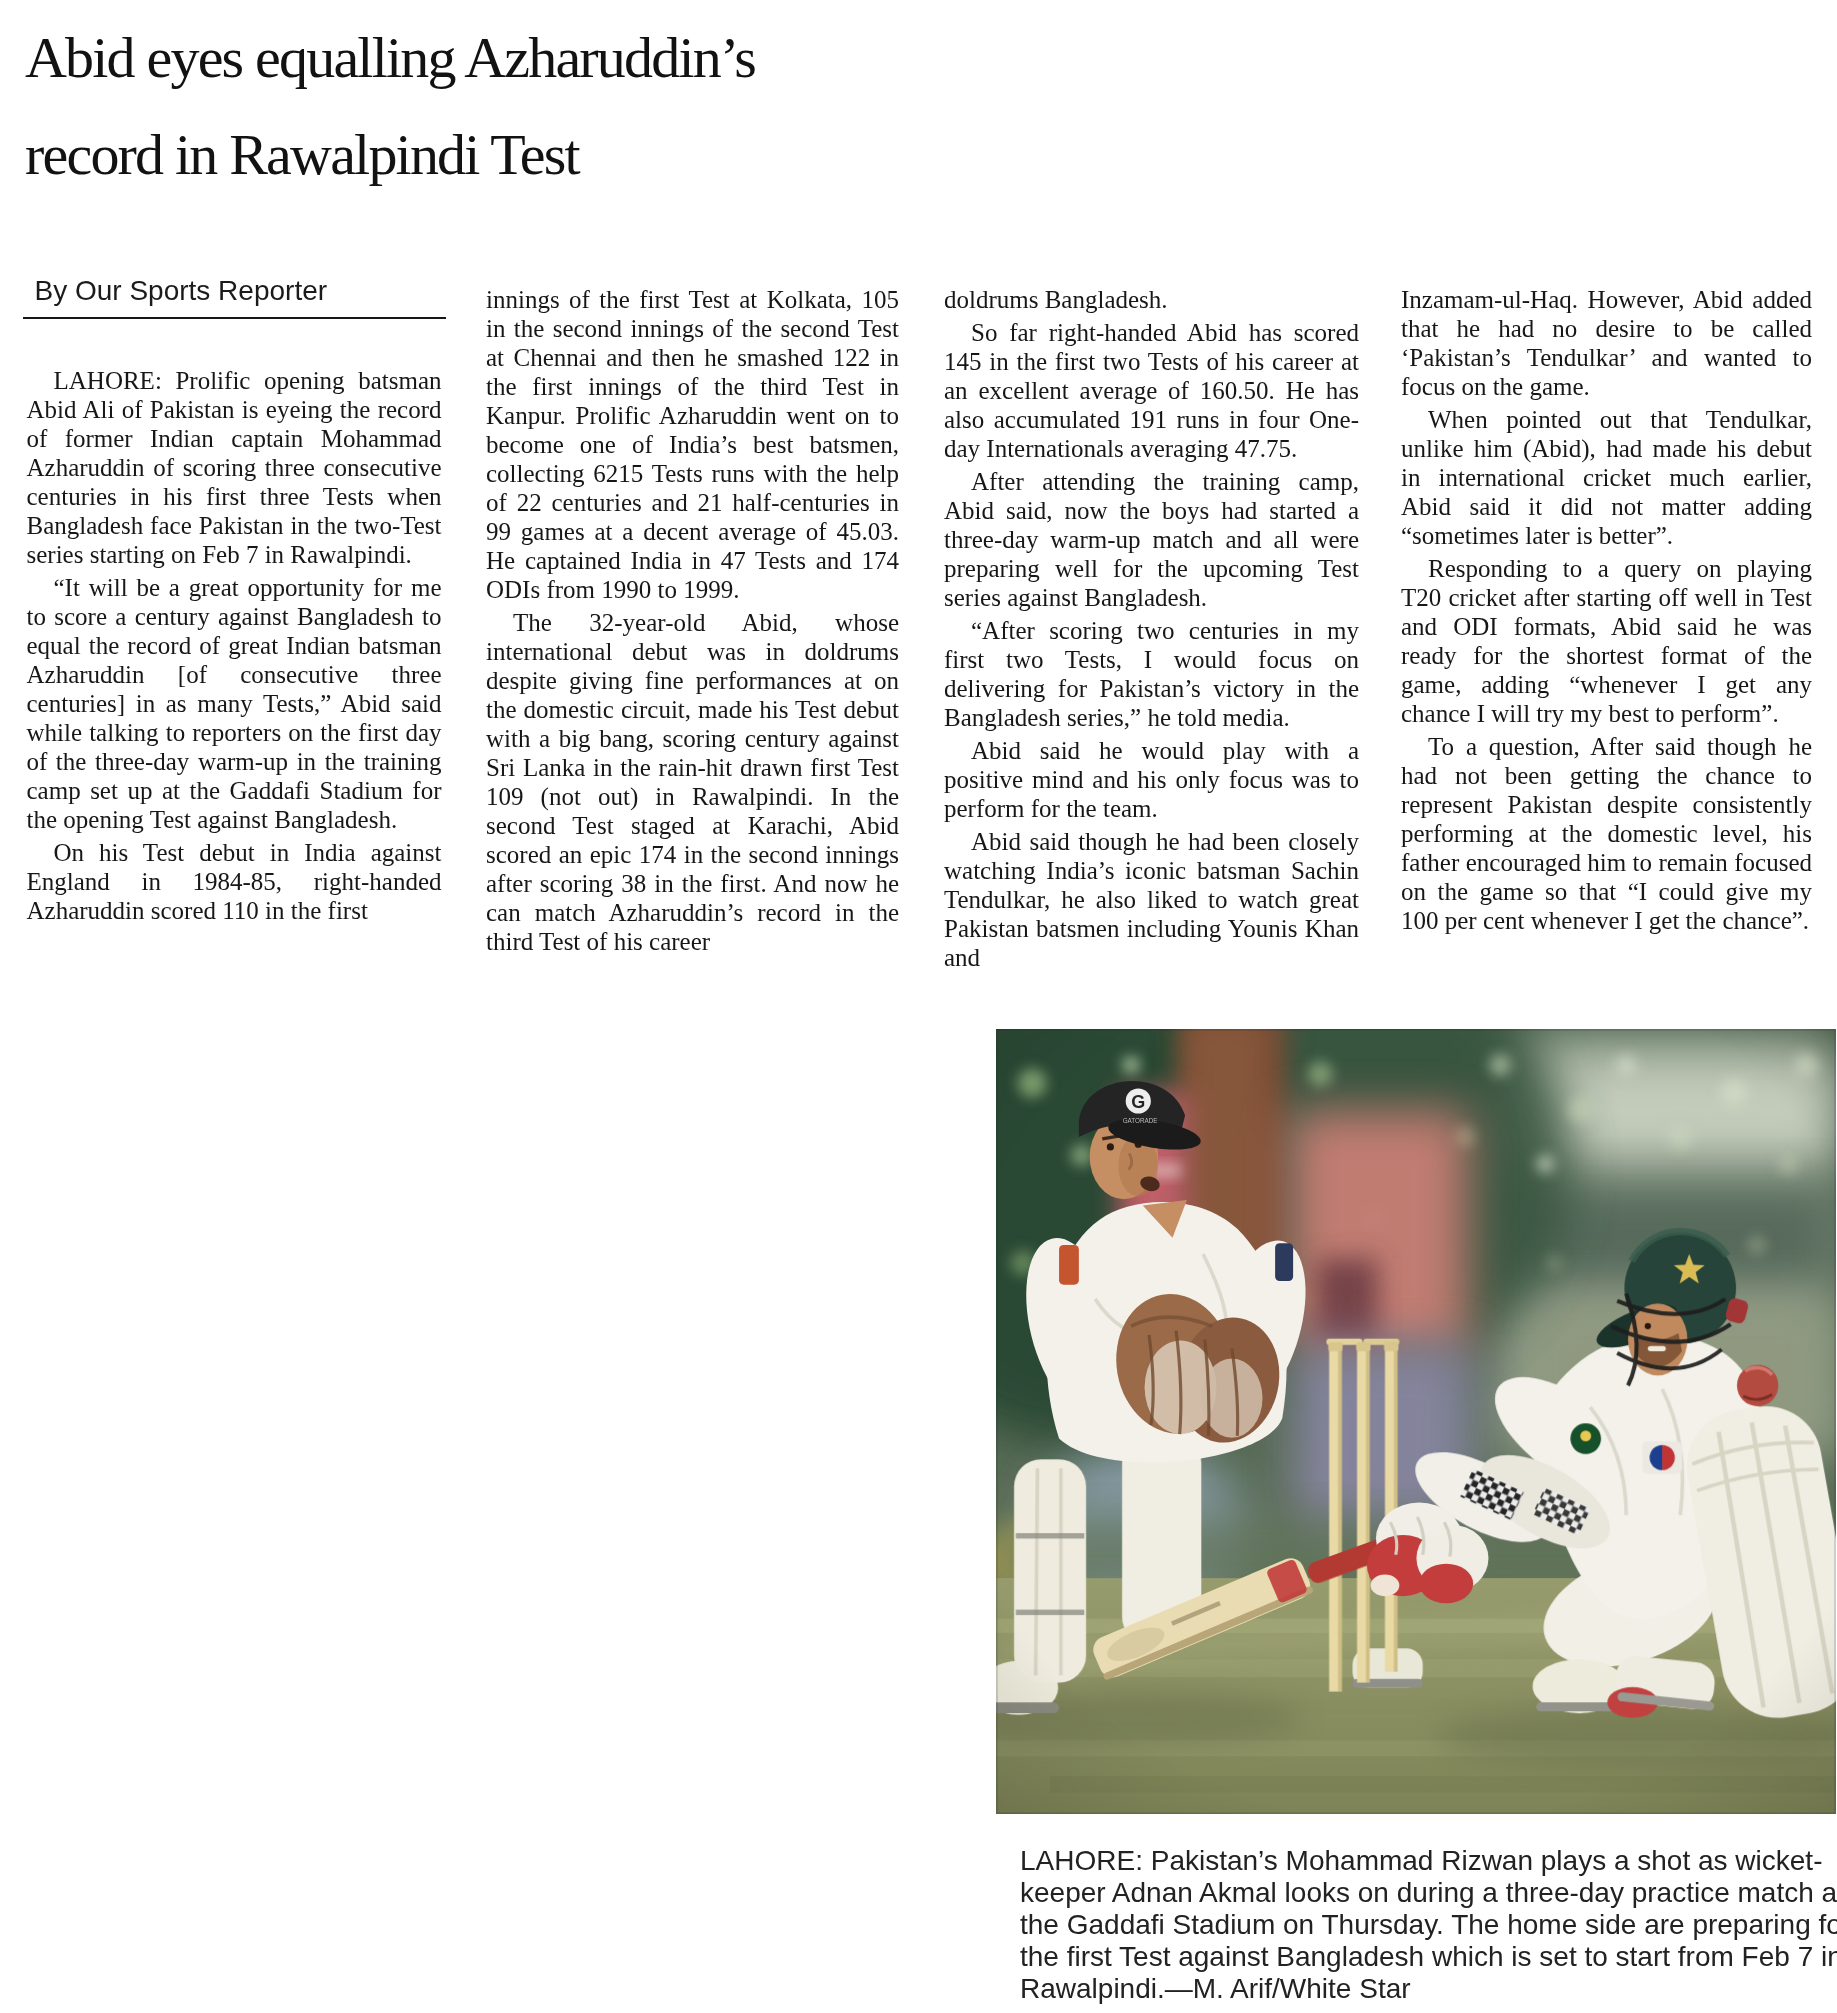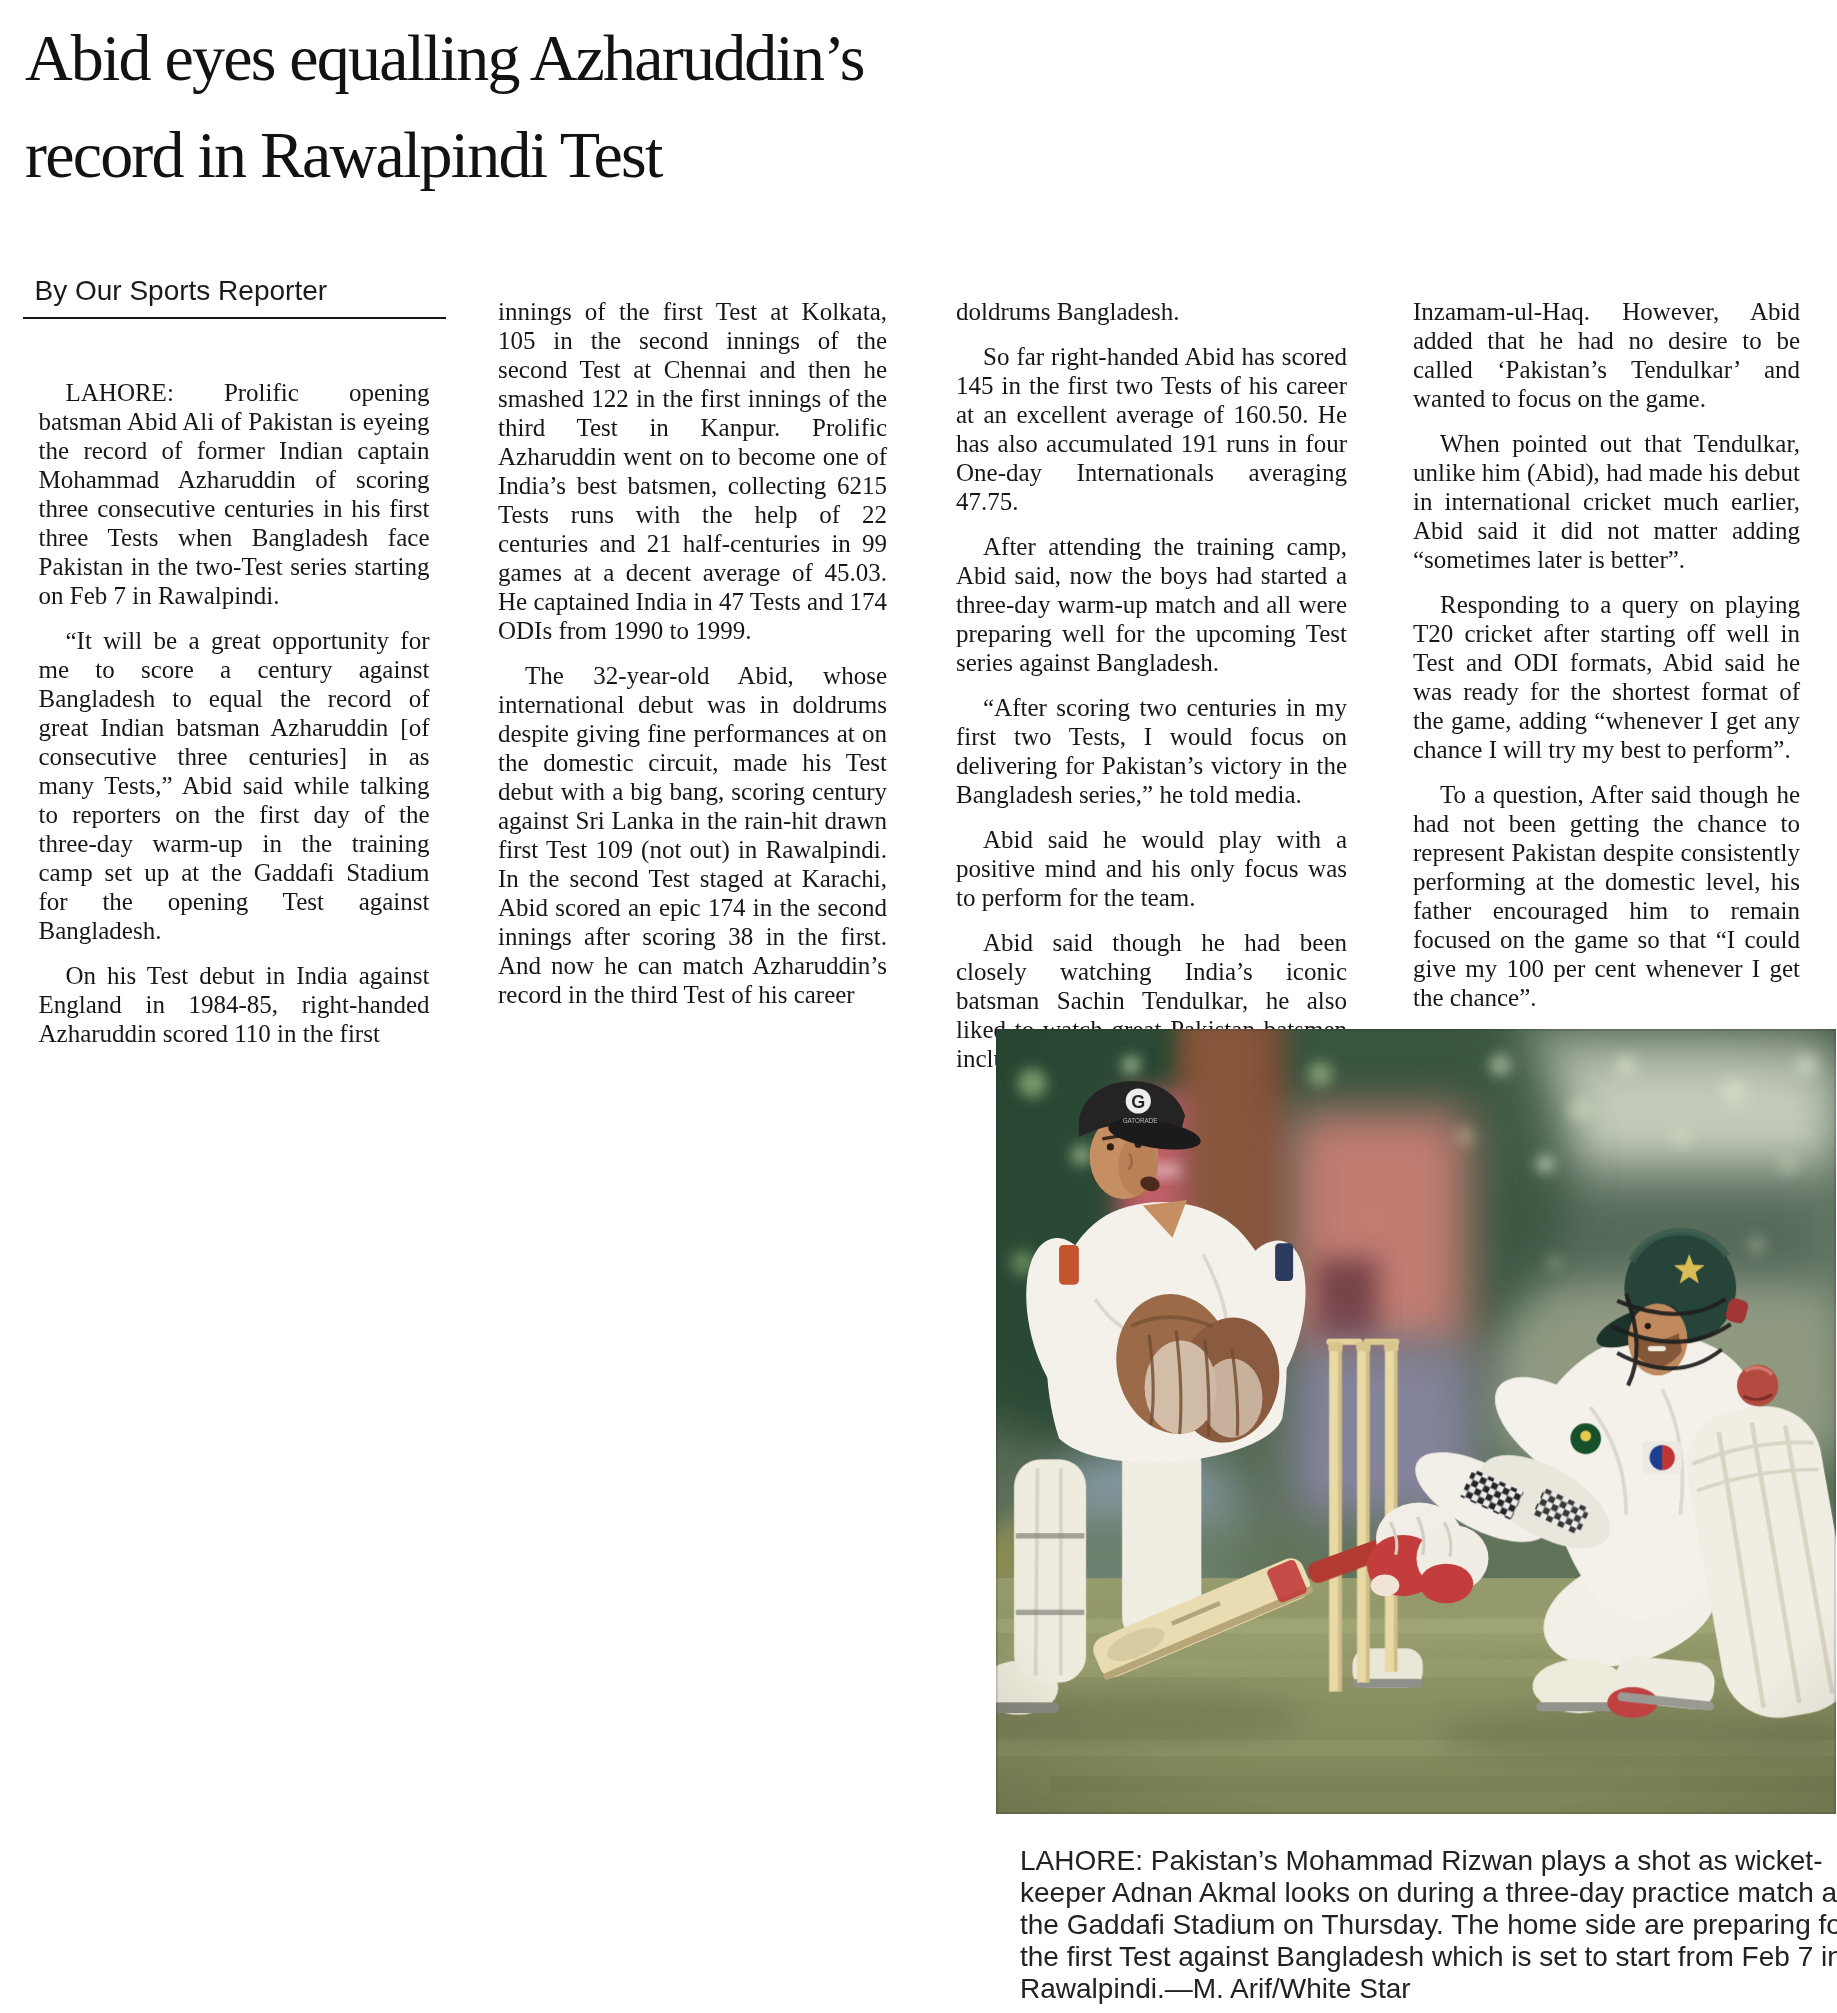--- a/index.html
+++ b/index.html
@@ -6,39 +6,39 @@
   body{
     width:1837px;height:2013px;position:relative;background:#ffffff;
     font-family:"Liberation Serif",serif;color:#141414;
     -webkit-font-smoothing:antialiased;
   }
   .abs{position:absolute;}
   
   #headline{
     left:25px;top:9px;width:1476px;
     font-family:"Liberation Serif",serif;
-    font-size:66px;line-height:97px;font-weight:400;
+    font-size:58px;line-height:97px;font-weight:400;
     letter-spacing:-1.8px;color:#121212;
   }
   
   #byline-wrap{
     left:22.5px;top:275px;width:423px;
     border-bottom:2.7px solid #161616;padding-bottom:10.8px;
   }
   #byline{
     font-family:"Liberation Sans",sans-serif;
     font-size:28px;line-height:31px;color:#1b1b1b;margin-left:12px;
   }
   
   .col{
     width:423px;
     font-size:25px;line-height:29px;
     text-align:justify;color:#171717;
   }
-  .col p{margin:16px;padding:0;}
+  .col p{margin:4px;padding:0;}
   .col p.ind{text-indent:27px;}
   #col1{left:22.5px;top:362px;}
   #col2{left:482px;top:281px;width:421px;}
   #col3{left:940px;top:281px;}
   #col4{left:1397px;top:281px;width:419px;}
   
   #photo{
     left:996px;top:1029px;width:840px;height:785px;overflow:hidden;
     background:#6c7a62;
   }

